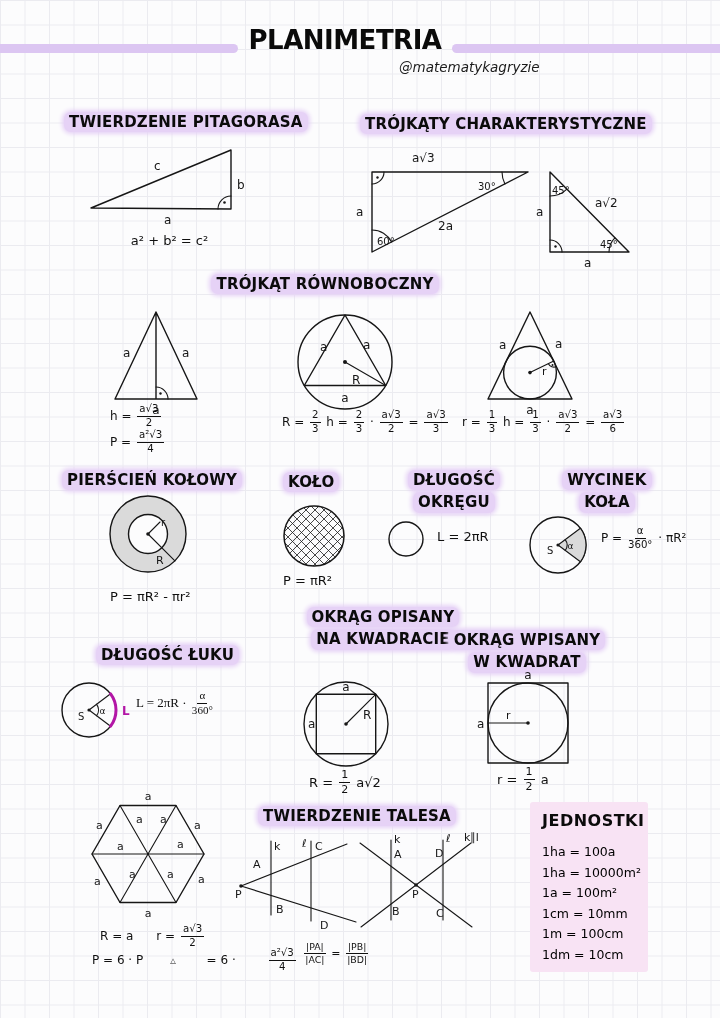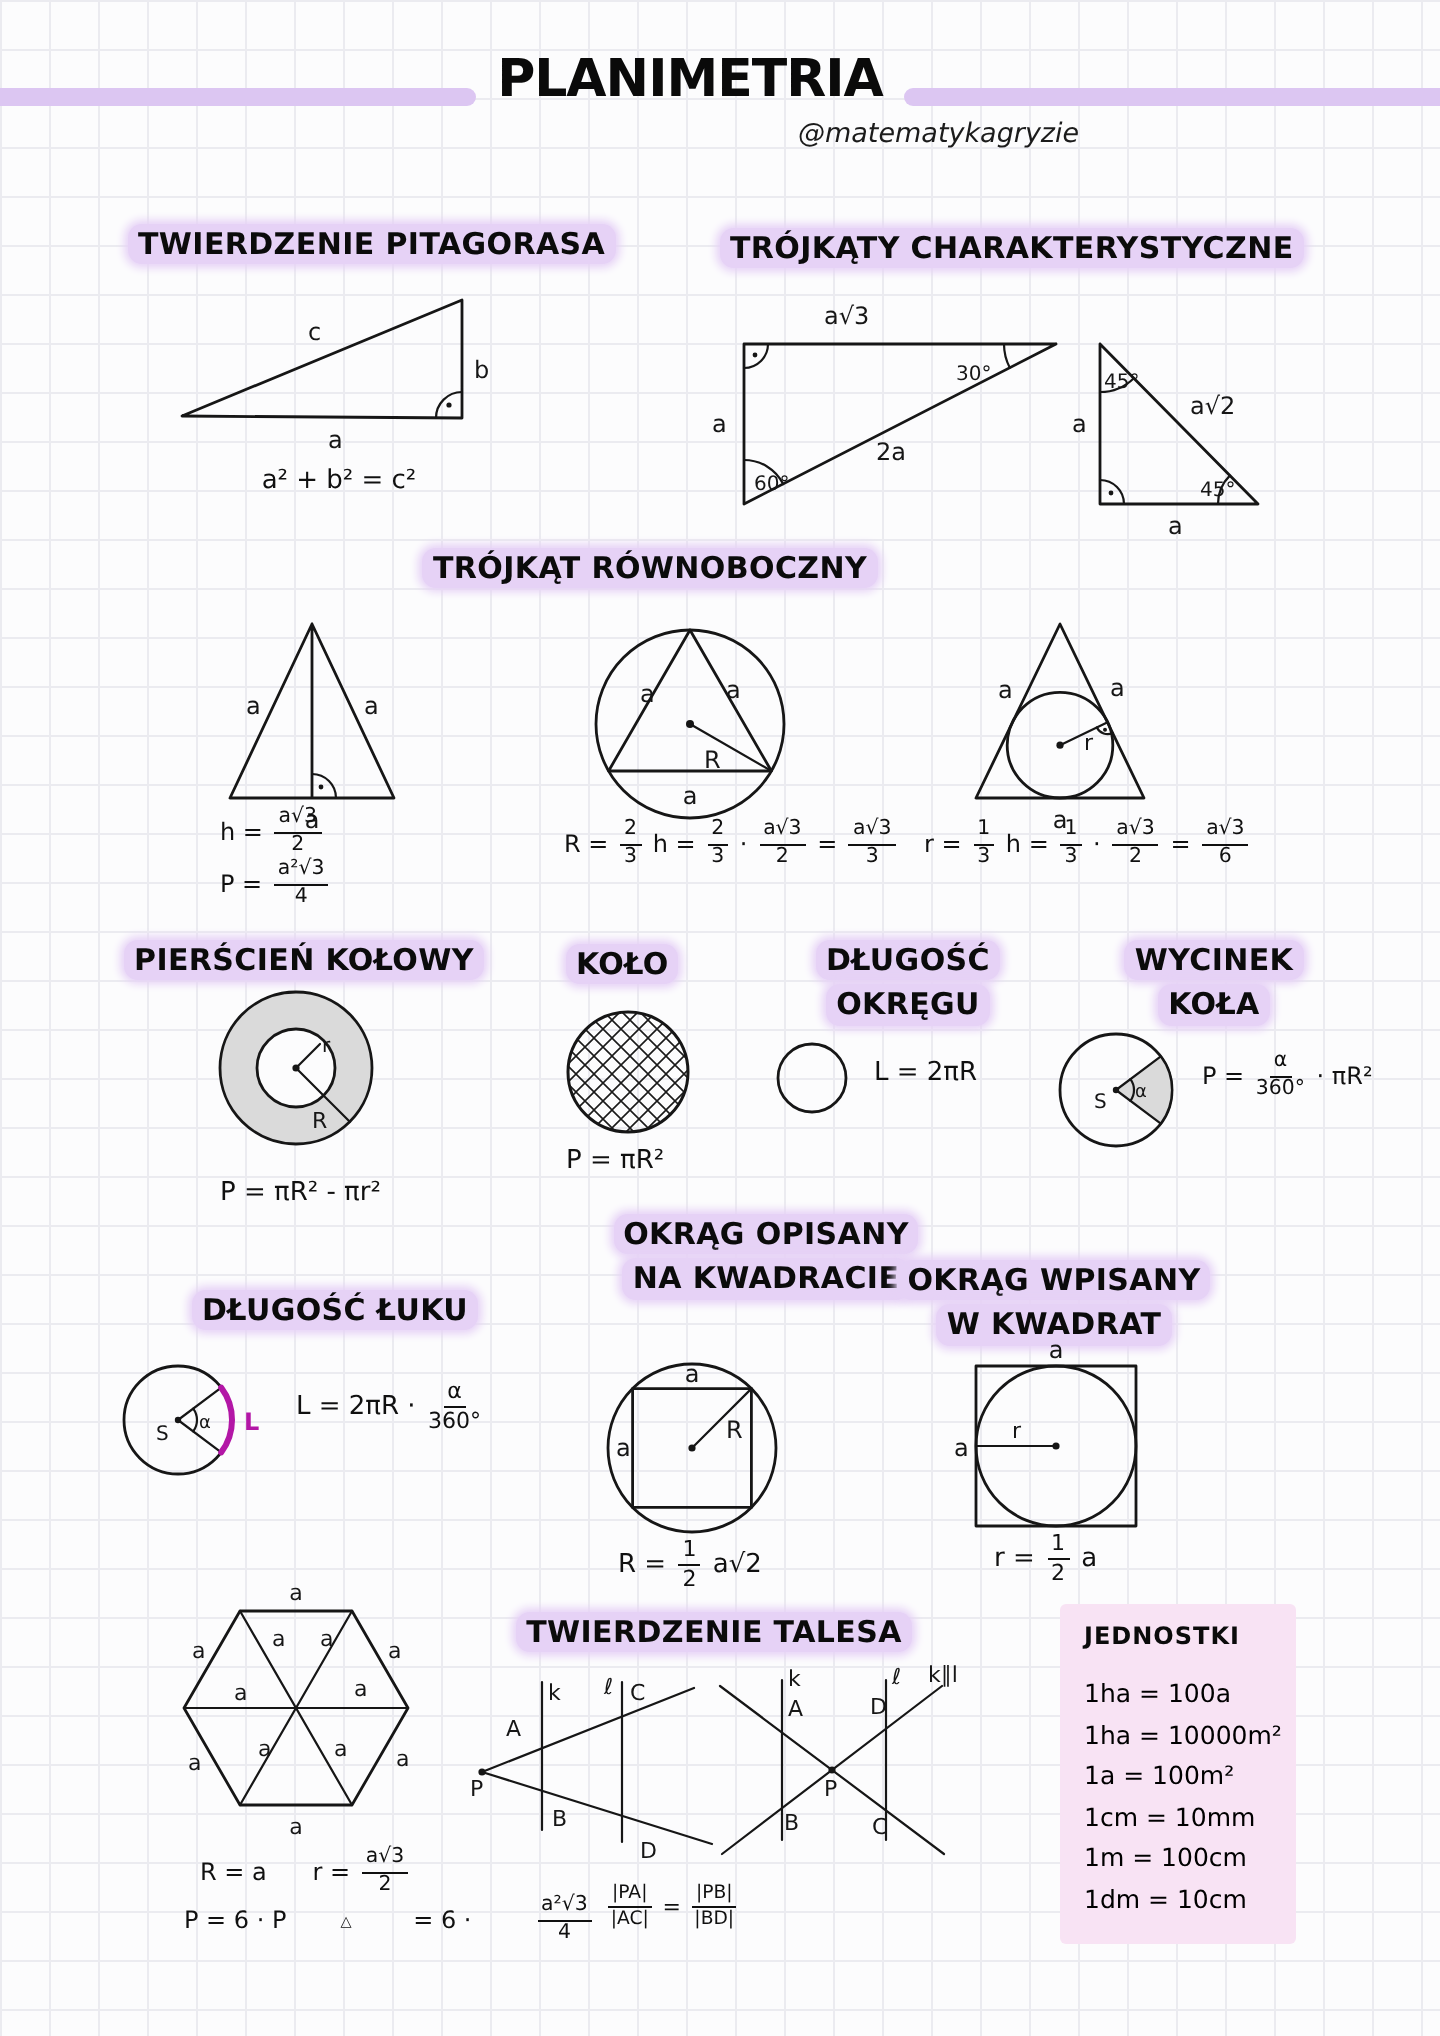--- a/index.html
+++ b/index.html
@@ -38,21 +38,21 @@
   .fillshade{fill:var(--shade);}
   .fillbg{fill:#fcfcfd;}
   .dot{fill:var(--ink);stroke:none;}
   svg text{fill:var(--ink);stroke:none;font-size:12px;font-family:"DejaVu Sans",sans-serif;}
   svg text.s10{font-size:10px;} svg text.s9{font-size:9px;} svg text.s11{font-size:11px;}
   svg text.mid{text-anchor:middle;}
   .accent-stroke{stroke:var(--accent);stroke-width:3;fill:none;stroke-linecap:round;}
   svg text.accent-text{fill:var(--accent);font-weight:bold;}
   .units-box{position:absolute;background:var(--units_box);border-radius:3px;
     padding:9px 0 0 12px;box-sizing:border-box;}
-  .units-title{font-weight:bold;font-size:12px;letter-spacing:0.5px;color:#0b0b0b;}
+  .units-title{font-weight:bold;font-size:16px;letter-spacing:0.5px;color:#0b0b0b;}
   .unit-line{font-size:12.5px;line-height:20.5px;color:#000000;}
   .units-list{margin-top:12px;}
 </style>
 </head>
 <body>
 
 <div class="page">
 
   <div class="bar bar-l" style="left:0;top:44px;width:238px;"></div>
   <div class="bar bar-r" style="left:452px;top:44px;width:268px;"></div>
@@ -193,21 +193,21 @@
   <svg style="left:58px;top:677px;" width="76" height="68" viewBox="0 0 76 68">
     <circle class="shape" cx="31" cy="33" r="27"></circle>
     <path class="shape thin" d="M 31,33 L 52.6,16.8 M 31,33 L 52.6,49.2"></path>
     <path class="accent-stroke" d="M 52.6,16.8 A 27 27 0 0 1 52.6,49.2"></path>
     <path class="shape thin" d="M 38.6,27.3 A 9.5 9.5 0 0 1 38.6,38.7"></path>
     <circle class="dot" cx="31" cy="33" r="1.6"></circle>
     <text x="41.5" y="37" class="s9">α</text>
     <text x="20" y="43" class="s10">S</text>
     <text x="64" y="38" class="accent-text">L</text>
   </svg>
-  <div class="fm" style="left:148px;top:690px;">L = 2πR · <span class="frac"><span class="fn">α</span><span class="fd">360°</span></span></div>
+  <div class="fm" style="left:136px;top:690px;font-family:Liberation Serif, serif;">L = 2πR · <span class="frac"><span class="fn">α</span><span class="fd">360°</span></span></div>
 
   <div class="hd" style="left:272px;top:607px;width:150px;margin-left:36px;">
     <span class="hl">OKRĄG OPISANY</span>
     <span class="hl">NA KWADRACIE</span>
   </div>
   <svg style="left:299px;top:677px;" width="95" height="94" viewBox="0 0 95 94">
     <circle class="shape" cx="47" cy="47" r="42"></circle>
     <rect class="shape" x="17.3" y="17.3" width="59.4" height="59.4"></rect>
     <path class="shape thin" d="M 47,47 L 76.7,17.3"></path>
     <circle class="dot" cx="47" cy="47" r="1.8"></circle>

